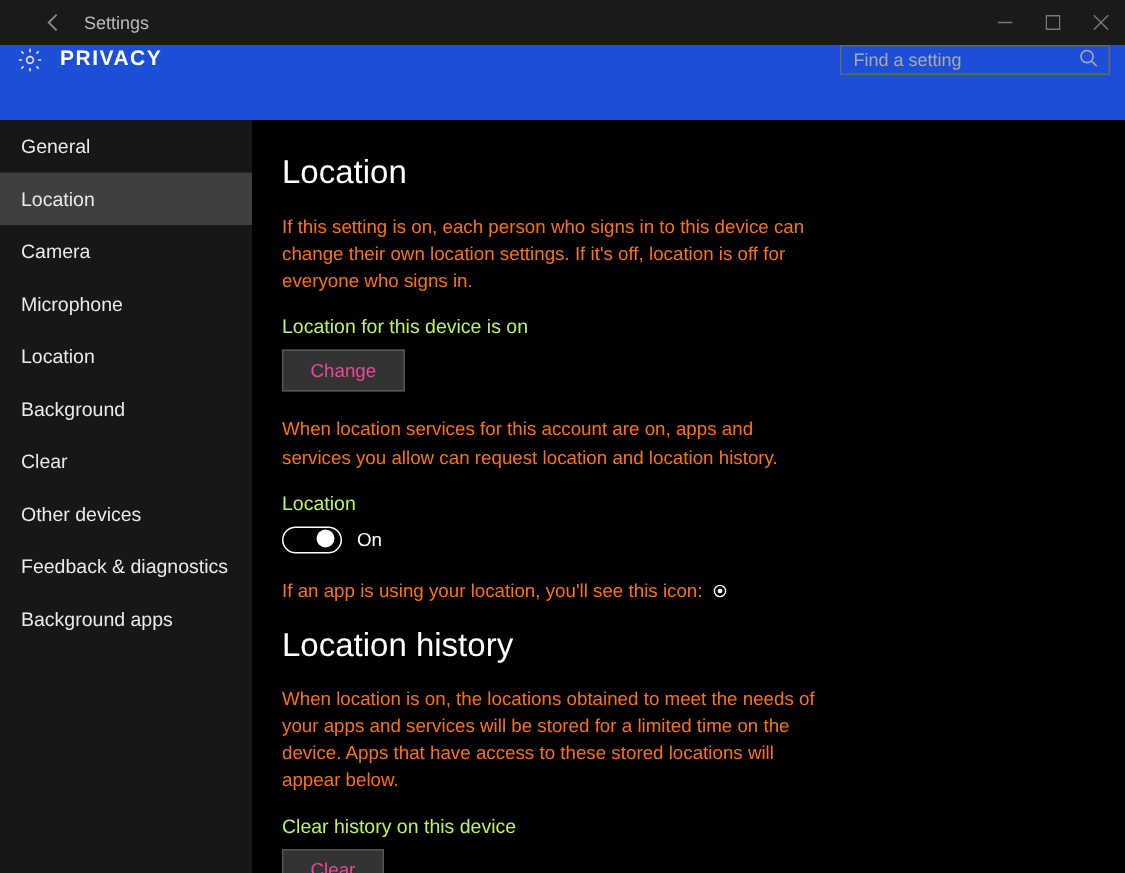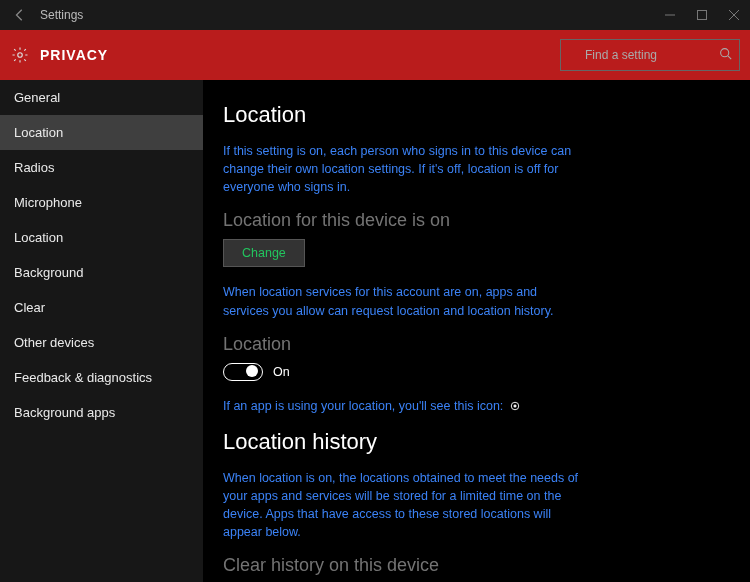--- a/index.html
+++ b/index.html
@@ -10,21 +10,21 @@
       width: 750px;
       height: 582px;
       overflow: hidden;
       font-size: 13px;
     }
     .titlebar {
       height: 30px;
       background: #1a1a1a;
       display: flex;
       align-items: center;
-      padding: 0 8px;
+      padding: 0 24px;
       position: relative;
     }
     .titlebar-back {
       width: 24px;
       height: 24px;
       display: flex;
       align-items: center;
       justify-content: center;
       color: #999;
       margin-right: 8px;
@@ -42,66 +42,66 @@
     }
     .window-btn {
       width: 32px;
       display: flex;
       align-items: center;
       justify-content: center;
       color: #777;
     }
     .header {
       height: 50px;
-      background: #b91c1c;
-      display: flex;
-      align-items: center;
+      background: #1d4ed8;
+      display: flex;
+      align-items: flex-start;
       padding: 0 10px;
     }
     .gear {
       width: 20px;
       height: 20px;
       display: flex;
       align-items: center;
       justify-content: center;
       margin-right: 10px;
     }
     .header-title {
       font-size: 14px;
       font-weight: 600;
       letter-spacing: 1px;
       flex: 1;
     }
     .search-box {
       width: 180px;
-      height: 32px;
+      height: 20px;
       border: 1px solid #666;
       background: transparent;
-      padding: 0 28px 0 24px;
+      padding: 0 28px 0 8px;
       color: #fff;
       font-size: 12px;
       position: relative;
     }
     .search-wrap {
       position: relative;
     }
     .search-icon {
       position: absolute;
       right: 8px;
       top: 50%;
       transform: translateY(-50%);
       color: #aaa;
       pointer-events: none;
     }
     .body {
       display: flex;
       height: calc(100% - 80px);
     }
     .sidebar {
-      width: 203px;
+      width: 168px;
       background: #171717;
       overflow-y: auto;
     }
     .sidebar-item {
       padding: 10px 14px;
       font-size: 13px;
       cursor: pointer;
       color: #eaeaea;
     }
     .sidebar-item.selected {
@@ -116,33 +116,33 @@
     h2.section {
       font-size: 22px;
       font-weight: 400;
       margin-bottom: 14px;
       margin-top: 10px;
     }
     h2.section.sub { }
     .para {
       font-size: 12.5px;
       line-height: 1.45;
-      color: #3b82f6;
+      color: #f97316;
       max-width: 360px;
       margin-bottom: 14px;
     }
     .label {
-      font-size: 18px;
-      color: #737373;
+      font-size: 13px;
+      color: #bef264;
       margin-bottom: 8px;
     }
     .btn {
       background: #333;
       border: 1px solid #555;
-      color: #22c55e;
+      color: #ec4899;
       padding: 6px 18px;
       font-size: 12.5px;
       cursor: pointer;
       margin-bottom: 16px;
     }
     .toggle-row {
       display: flex;
       align-items: center;
       gap: 10px;
       margin-bottom: 16px;
@@ -223,21 +223,21 @@
           <line x1="11" y1="11" x2="15" y2="15"></line>
         </svg>
     </span>
   </div>
 </div>
 
 <div class="body">
   <div class="sidebar" id="sidebar">
       <div class="sidebar-item">General</div>
       <div class="sidebar-item selected">Location</div>
-      <div class="sidebar-item">Radios</div>
+      <div class="sidebar-item">Camera</div>
       <div class="sidebar-item">Microphone</div>
       <div class="sidebar-item">Location</div>
       <div class="sidebar-item">Background</div>
       <div class="sidebar-item">Clear</div>
       <div class="sidebar-item">Other devices</div>
       <div class="sidebar-item">Feedback &amp; diagnostics</div>
       <div class="sidebar-item">Background apps</div>
     </div>
 
   <div class="content">

